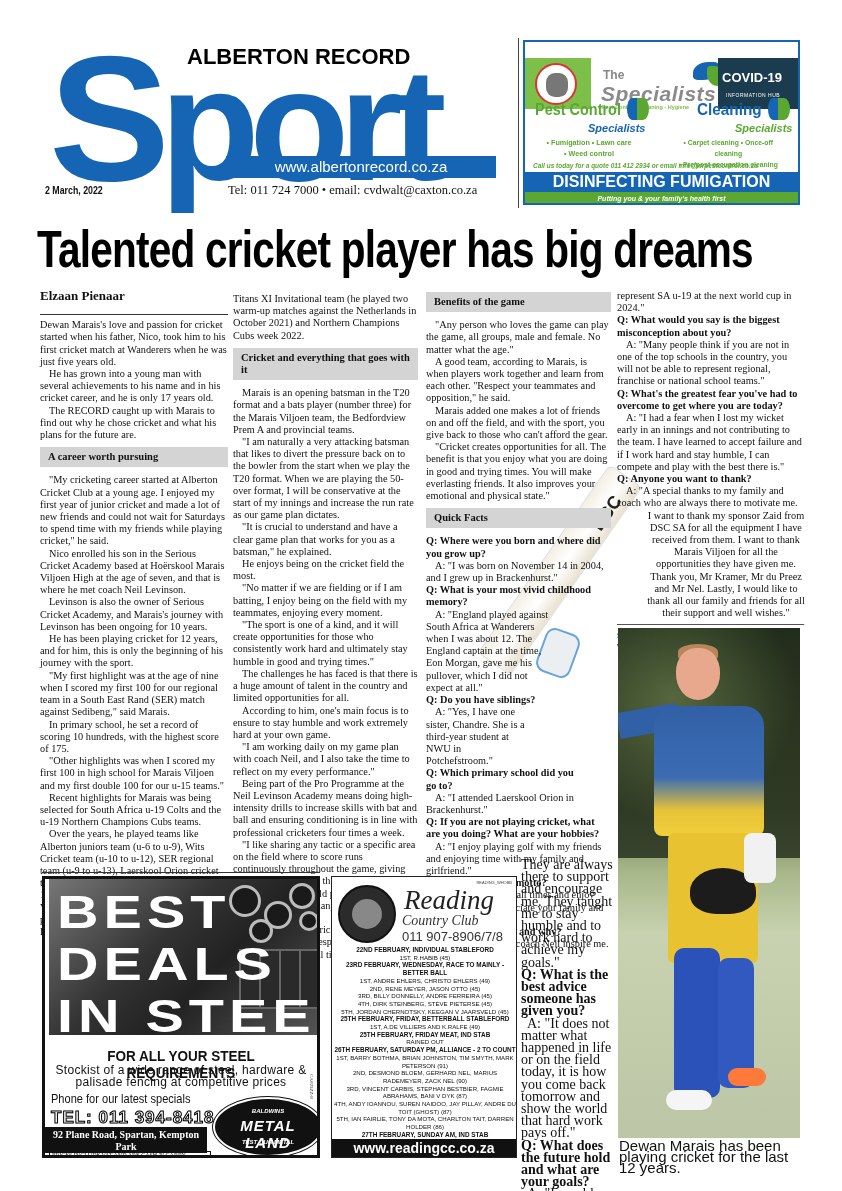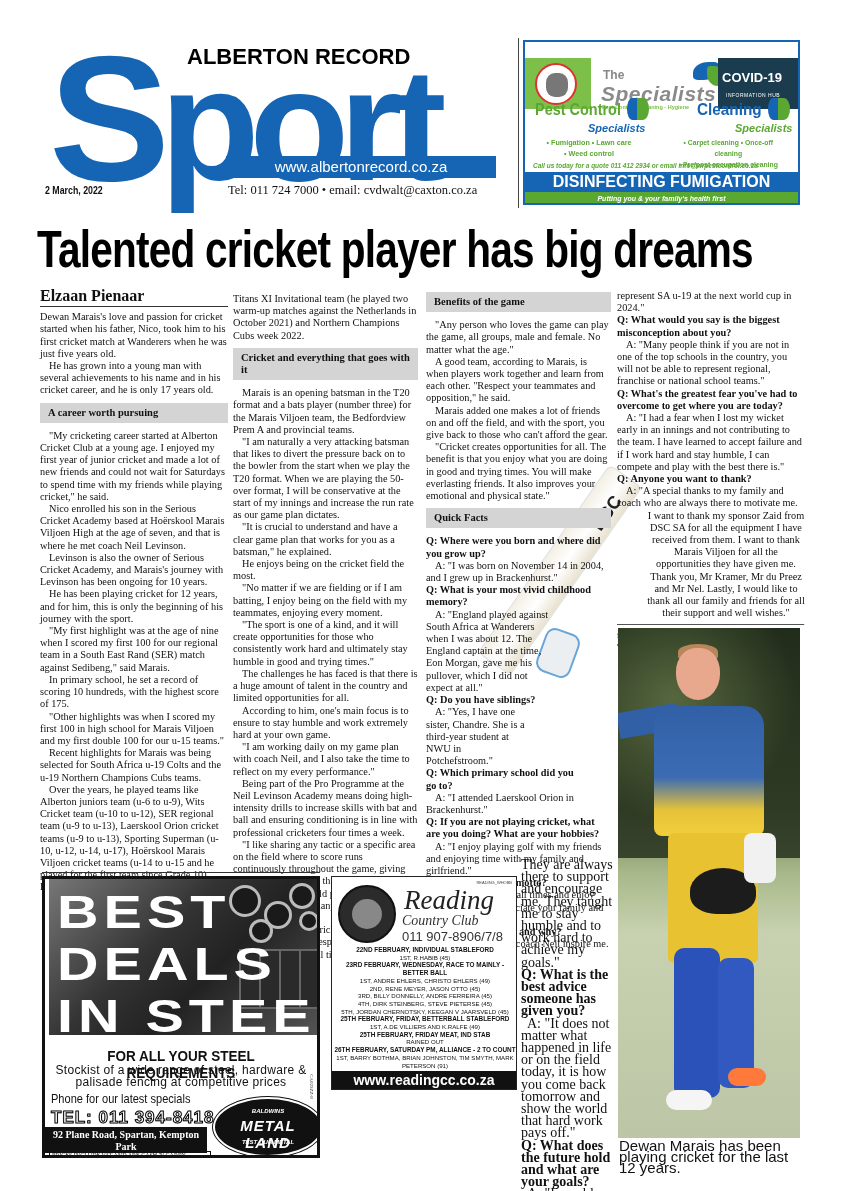--- a/index.html
+++ b/index.html
@@ -47,21 +47,21 @@
     letter-spacing: -1px; transform: scaleX(0.78); transform-origin: left top; white-space: nowrap; color: #000; line-height: 1.1; }
 
   
   .col { position: absolute; font-size: 10.3px; line-height: 12.2px; text-align: left; }
   .col p { text-indent: 9px; }
   .col p.noindent { text-indent: 0; }
   .col1 { left: 40px; top: 290px; width: 188px; }
   .col2 { left: 233px; top: 290px; width: 185px; }
   .col3 { left: 426px; top: 290px; width: 185px; }
   .col4 { left: 617px; top: 290px; width: 188px; }
-  .byline { font-weight: 700; font-size: 16px; border-bottom: 1px solid #333; padding-bottom: 4px; margin-bottom: 4px; }
+  .byline { font-weight: 700; font-size: 13px; border-bottom: 1px solid #333; padding-bottom: 12px; margin-bottom: 4px; }
   .subhead { background: #d4d4d4; font-weight: 700; font-size: 10.5px; padding: 4px 8px; margin: 6px 0 7px 0; }
   .q { font-weight: 700; }
   .see-online { font-family: "Liberation Sans", sans-serif; font-size: 8px; line-height: 11px; transform: scaleX(0.78); transform-origin: left top; border-top: 1px solid #555; padding-top: 5px; margin-top: 5px; width: 240px; }
   .see-online .see-label { color: #1565b4; font-weight: 700; }
 
   
   .photo { position: absolute; left: 618px; top: 628px; width: 182px; height: 510px; overflow: hidden;
     background: linear-gradient(180deg, #2b3a28 0%, #4a5a3c 15%, #6b7a50 35%, #a8b88a 48%, #c8d2b0 60%, #bcc6a6 100%); }
   .photo .bg-trees { position: absolute; left: 0; top: 0; width: 100%; height: 230px; background: radial-gradient(circle at 30% 30%, #5a6b3f 0%, #1f2a18 60%); opacity: 0.8; }
   .photo .head { position: absolute; left: 58px; top: 20px; width: 44px; height: 52px; border-radius: 45% 45% 50% 50%; background: #e8a88e; }
@@ -94,21 +94,21 @@
   .steel-tel { position: absolute; left: 6px; top: 229px; font-family: "Liberation Sans", sans-serif; font-weight: 700; font-size: 17px; color: #fff; -webkit-text-stroke: 1px #000; text-shadow: 0 0 1px #000; letter-spacing: 1px; }
   .steel-address { position: absolute; left: 0; top: 248px; width: 162px; height: 26px; background: #111; color: #fff; text-align: center; font-family: "Liberation Serif", serif; font-weight: 700; font-size: 10px; line-height: 12px; padding-top: 2px; }
   .steel-prices { position: absolute; left: 4px; top: 272px; width: 162px; font-family: "Liberation Serif", serif; font-size: 6px; white-space: nowrap; border: 1px solid #111; padding: 0 2px; }
   .steel-oval { position: absolute; left: 168px; top: 218px; width: 110px; height: 60px; border-radius: 50%; background: #111; border: 2px solid #fff; outline: 1px solid #111; }
   .steel-baldwins { position: absolute; left: 0; top: 9px; width: 100%; text-align: center; color: #fff; font-family: "Liberation Sans", sans-serif; font-style: italic; font-weight: 700; font-size: 6px; }
   .steel-metalland { position: absolute; left: 0; top: 18px; width: 100%; text-align: center; color: #fff; font-family: "Liberation Sans", sans-serif; font-style: italic; font-weight: 700; font-size: 15px; letter-spacing: 1px; }
   .steel-test { position: absolute; left: 0; top: 40px; width: 100%; text-align: center; color: #fff; font-family: "Liberation Sans", sans-serif; font-style: italic; font-weight: 700; font-size: 6px; }
   .steel-code { position: absolute; right: 3px; top: 195px; font-size: 5px; writing-mode: vertical-rl; color: #333; }
 
   
-  .ad-reading { position: absolute; left: 331px; top: 876px; width: 186px; height: 214px; border: 1px solid #222; background: #fff; overflow: hidden; }
+  .ad-reading { position: absolute; left: 331px; top: 876px; width: 186px; height: 282px; border: 1px solid #222; background: #fff; overflow: hidden; }
   .rd-code { position: absolute; right: 4px; top: 3px; font-family: "Liberation Sans", sans-serif; font-size: 4px; color: #444; }
   .rd-crest { position: absolute; left: 6px; top: 8px; width: 58px; height: 58px; border-radius: 50%; background: #2b2b2b; border: 2px solid #111; }
   .rd-crest-inner { position: absolute; left: 12px; top: 12px; width: 30px; height: 30px; border-radius: 50%; background: #888; }
   .rd-title { position: absolute; left: 72px; top: 8px; font-family: "Liberation Serif", serif; font-style: italic; font-size: 27px; color: #222; }
   .rd-sub { position: absolute; left: 70px; top: 36px; font-family: "Liberation Serif", serif; font-style: italic; font-size: 14px; color: #333; }
   .rd-phone { position: absolute; left: 70px; top: 52px; font-family: "Liberation Sans", sans-serif; font-size: 13px; color: #333; }
   .rd-results { position: absolute; left: 2px; top: 69px; width: 182px; text-align: center; font-family: "Liberation Sans", sans-serif; font-size: 6.1px; line-height: 7.7px; }
   .rd-results .h { font-weight: 700; font-size: 6.4px; }
   .rd-url { position: absolute; left: 0; bottom: 0; width: 100%; height: 18px; background: #111; color: #fff; text-align: center; font-family: "Liberation Sans", sans-serif; font-weight: 700; font-size: 14px; line-height: 18px; }
 
@@ -164,20 +164,21 @@
   <div class="ad-disinfect">DISINFECTING FUMIGATION</div>
   <div class="ad-putting">Putting you &amp; your family's health first</div>
 </div>
 
 <h1 class="headline">Talented cricket player has big dreams</h1>
 
 <div class="col col1">
   <div class="byline">Elzaan Pienaar</div>
   <p class="noindent">Dewan Marais's love and passion for cricket started when his father, Nico, took him to his first cricket match at Wanderers when he was just five years old.</p>
   <p>He has grown into a young man with several achievements to his name and in his cricket career, and he is only 17 years old.</p>
+  <p>The RECORD caught up with Marais to find out why he chose cricket and what his plans for the future are.</p>
   <div class="subhead">A career worth pursuing</div>
   <p>"My cricketing career started at Alberton Cricket Club at a young age. I enjoyed my first year of junior cricket and made a lot of new friends and could not wait for Saturdays to spend time with my friends while playing cricket," he said.</p>
   <p>Nico enrolled his son in the Serious Cricket Academy based at Hoërskool Marais Viljoen High at the age of seven, and that is where he met coach Neil Levinson.</p>
   <p>Levinson is also the owner of Serious Cricket Academy, and Marais's journey with Levinson has been ongoing for 10 years.</p>
   <p>He has been playing cricket for 12 years, and for him, this is only the beginning of his journey with the sport.</p>
   <p>"My first highlight was at the age of nine when I scored my first 100 for our regional team in a South East Rand (SER) match against Sedibeng," said Marais.</p>
   <p>In primary school, he set a record of scoring 10 hundreds, with the highest score of 175.</p>
   <p>"Other highlights was when I scored my first 100 in high school for Marais Viljoen and my first double 100 for our u-15 teams."</p>
   <p>Recent highlights for Marais was being selected for South Africa u-19 Colts and the u-19 Northern Champions Cubs teams.</p>
   <p>Over the years, he played teams like Alberton juniors team (u-6 to u-9), Wits Cricket team (u-10 to u-12), SER regional team (u-9 to u-13), Laerskool Orion cricket teams (u-9 to u-13), Sporting Superman (u-10, u-12, u-14, u-17), Hoërskool Marais Viljoen cricket teams (u-14 to u-15 and he played for the first team since Grade 10), Easterns (u-13, u-15, u-19), Easterns/Lions/</p>

